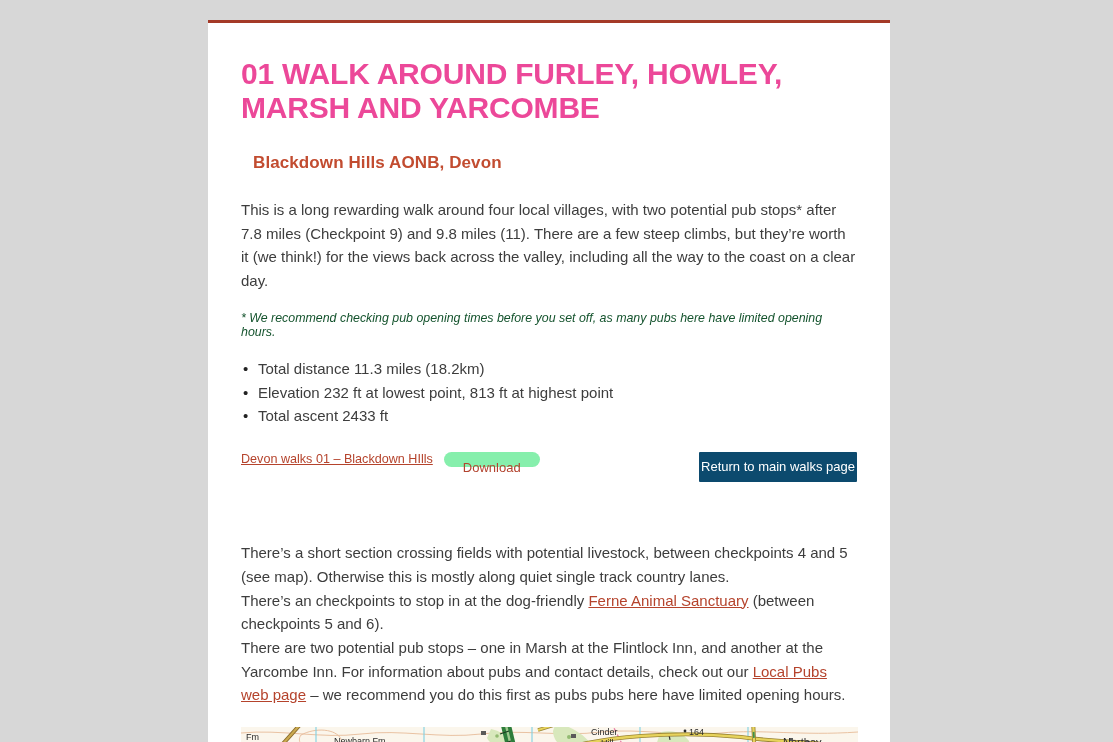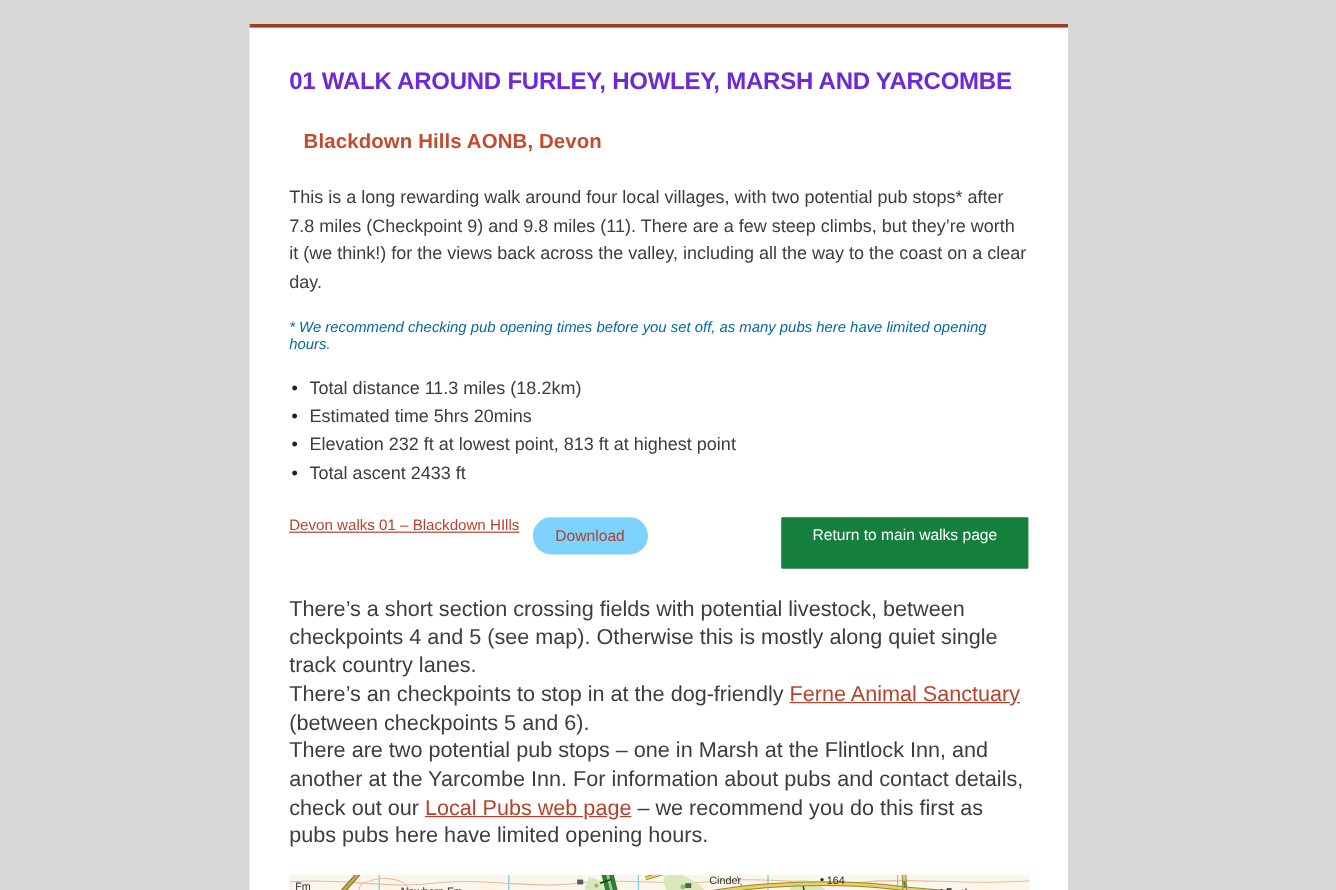--- a/index.html
+++ b/index.html
@@ -10,36 +10,36 @@
     color:#3d3d3d;
   }
   .card {
     position:absolute; left:208px; top:20px; width:682px; height:900px;
     background:#ffffff;
     border-top:3px solid #a43a28;
     padding:0 33px;
   }
   h1.page-title {
     margin-top:34px;
-    font-size:20px; font-weight:700; letter-spacing:-0.2px;
-    color:#6d28d9;
+    font-size:30px; font-weight:700; letter-spacing:-0.2px;
+    color:#ec4899;
   }
   h2.page-subtitle {
     margin-top:28px;
     font-size:17px; font-weight:700; letter-spacing:0.1px;
     color:#c24c30;
     margin-left:12px;
   }
   p.intro {
     margin-top:25px;
     font-size:15px; line-height:23.5px; color:#3d3d3d;
   }
   p.note {
     margin-top:19px;
-    font-size:12.4px; font-style:italic; color:#0369a1;
+    font-size:12.4px; font-style:italic; color:#14532d;
   }
   ul.stats {
     margin-top:18px; list-style:none;
   }
   ul.stats li {
     position:relative; padding-left:17px;
     font-size:15px; line-height:23.7px; color:#3d3d3d;
   }
   ul.stats li::before {
     content:"•"; position:absolute; left:2px; top:0;
@@ -48,34 +48,34 @@
   .actions {
     margin-top:24px; height:31px;
     display:flex; 
   }
   a.file-link {
     font-size:12.6px; color:#b5432c; text-decoration:underline;
     cursor:pointer; margin-right:11px; white-space:nowrap;
   }
   .download-btn {
     border:none; cursor:pointer;
-    background:#7dd3fc; color:#b2432e;
+    background:#86efac; color:#b2432e;
     font-family:"Liberation Sans", sans-serif;
-    font-size:13px; line-height:31px; height:31px;
+    font-size:13px; line-height:31px; height:15px;
     padding:0 19px; border-radius:16px;
   }
   .return-btn {
     margin-left:auto; cursor:pointer; text-decoration:none;
-    background:#15803d; color:#ffffff;
-    font-size:13px; line-height:30px; height:43px;
-    padding:0 26px; border-radius:1px; white-space:nowrap;
+    background:#0c4a6e; color:#ffffff;
+    font-size:13px; line-height:30px; height:30px;
+    padding:0 2px; border-radius:1px; white-space:nowrap;
   }
   p.details {
-    margin-top:34px;
-    font-size:18px; line-height:23.7px; color:#3d3d3d;
+    margin-top:58px;
+    font-size:15px; line-height:23.7px; color:#3d3d3d;
   }
   a.inline-link { color:#b5432c; text-decoration:underline; cursor:pointer;text-align:center; }
   .map-wrap {
     margin-top:20px; width:617px; height:130px; overflow:hidden;
     background:#fbf6ec;
   }
   svg text { font-family:"Liberation Sans", sans-serif; }
   .map-label { fill:#2b2b2b; font-size:9px; }
   .map-label-lg { fill:#2b2b2b; font-size:11px; }
   .grid-num { fill:#45b8dc; font-size:15px; font-weight:700; }
@@ -92,21 +92,20 @@
   <h1 class="page-title">01 WALK AROUND FURLEY, HOWLEY, MARSH AND YARCOMBE</h1>
 
   <h2 class="page-subtitle">Blackdown Hills AONB, Devon</h2>
 
   <p class="intro">This is a long rewarding walk around four local villages, with two potential pub stops* after 7.8 miles (Checkpoint 9) and 9.8 miles (11). There are a few steep climbs, but they’re worth it (we think!) for the views back across the valley, including all the way to the coast on a clear day.</p>
 
   <p class="note">* We recommend checking pub opening times before you set off, as many pubs here have limited opening hours.</p>
 
   <ul class="stats">
     <li>Total distance 11.3 miles (18.2km)</li>
-    <li>Estimated time 5hrs 20mins</li>
     <li>Elevation 232 ft at lowest point, 813 ft at highest point</li>
     <li>Total ascent 2433 ft</li>
   </ul>
 
   <div class="actions">
     <a class="file-link">Devon walks 01 – Blackdown HIlls</a>
     <button class="download-btn">Download</button>
     <a class="return-btn">Return to main walks page</a>
   </div>
 

